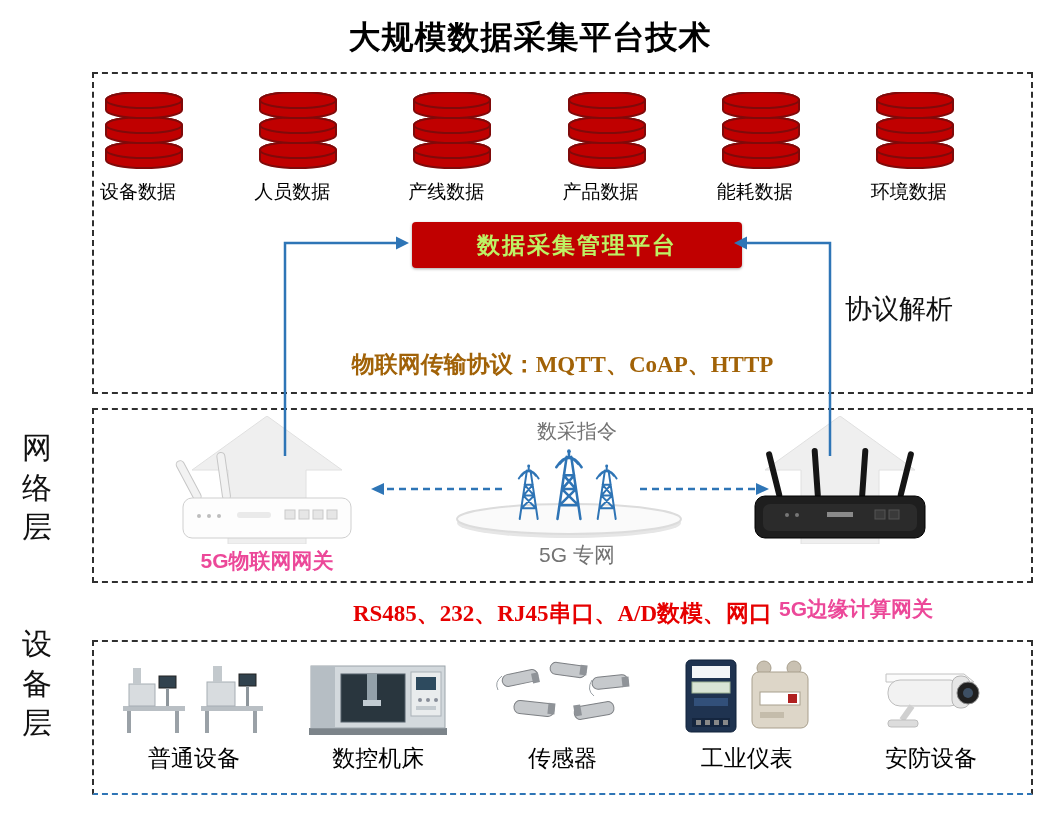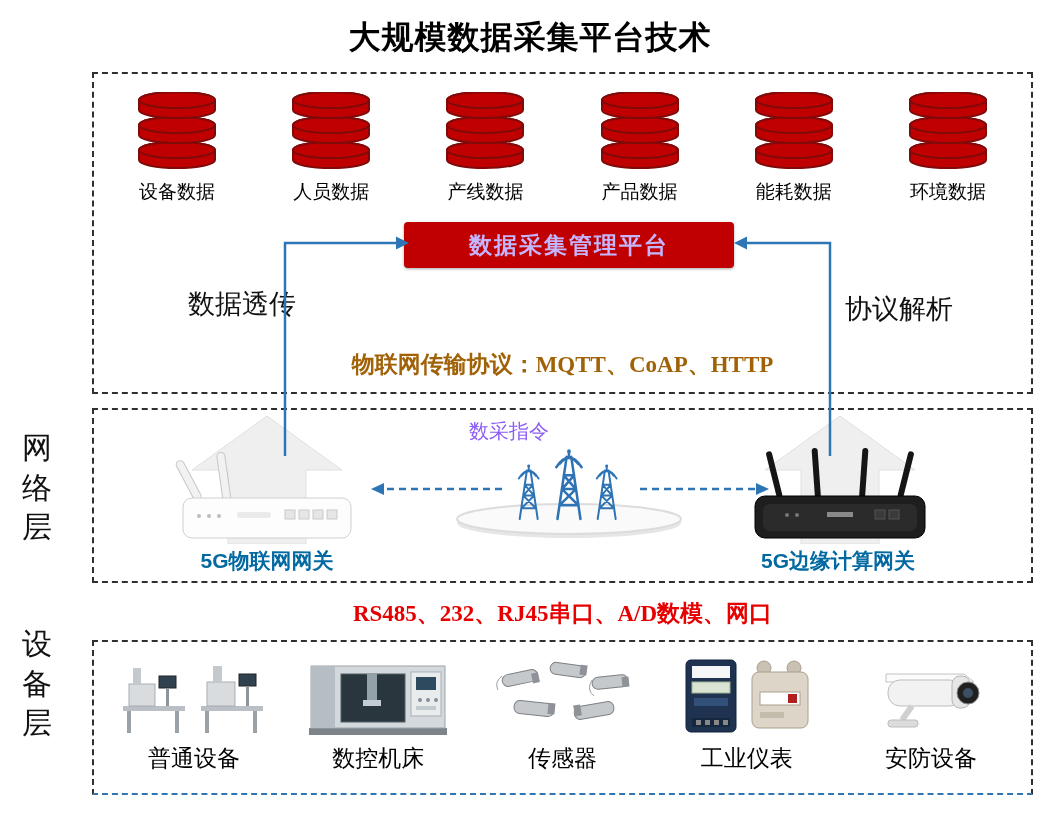--- a/index.html
+++ b/index.html
@@ -16,39 +16,39 @@
   #vlabel-device{top:624px;}
 
   .layer{position:absolute;left:92px;width:941px;border:2px dashed #2f2f2f;
          box-sizing:border-box;background:#fff;}
   #platform-layer{top:72px;height:322px;}
   #network-layer{top:408px;height:175px;}
   #device-layer{top:640px;height:155px;border-bottom-color:#2e75b6;}
 
   
   .db-row{position:absolute;top:18px;left:6px;right:6px;display:flex;}
-  .db-item{flex:1;display:flex;flex-direction:column;align-items:center;}
+  .db-item{flex:1;display:flex;flex-direction:column;}
   .db-label{margin-top:9px;font-size:19px;}
-  .mgmt-box{position:absolute;top:148px;left:310px;width:330px;height:46px;
-            background:#C00000;border-radius:4px;color:#c4b5fd;font-size:23px;font-weight:bold;
+  .mgmt-box{position:absolute;top:148px;left:318px;width:330px;height:46px;
+            background:#C00000;border-radius:4px;color:#bef264;font-size:23px;font-weight:bold;
             text-align:center;line-height:46px;letter-spacing:2px;box-shadow:0 1px 3px rgba(0,0,0,.35);}
   .flow-text{position:absolute;font-size:27px;color:#111;text-align:center;width:200px;}
   #flow-left{top:212px;left:48px;}
   #flow-right{top:217px;left:705px;}
   #protocol-note{position:absolute;bottom:12px;left:0;width:100%;text-align:center;
                  color:#a16207;font-weight:bold;font-size:23px;
                  font-family:"Liberation Serif","DejaVu Serif",serif;}
 
   
   .net-item{position:absolute;}
   .gw-label{position:absolute;top:137px;width:220px;font-size:21px;font-weight:bold;
-            color:#0369a1;text-align:center;}
+            color:#ec4899;text-align:center;}
   #gw-label-left{left:63px;}
-  #gw-label-right{left:634px;}
-  .center-label{position:absolute;width:200px;left:375px;font-size:20px;color:#8b5cf6;}
+  #gw-label-right{left:652px;margin-top:48px;}
+  .center-label{position:absolute;width:200px;left:383px;font-size:20px;color:#737373;text-align:center;}
   #cmd-label{top:8px;}
   #net-name{top:131px;font-size:21px;}
 
   
   #interface-note{position:absolute;top:598px;left:92px;width:941px;text-align:center;
                   color:#e60000;font-weight:bold;font-size:23px;
                   font-family:Liberation Serif, serif;}
 
   
   .device-row{position:absolute;top:12px;left:8px;right:8px;display:flex;}
@@ -144,21 +144,20 @@
               <ellipse cx="44" cy="33" rx="38" ry="8"></ellipse>
             <path d="M6,8 a38,8 0 0 1 76,0 v10 a38,8 0 0 1 -76,0 z"></path>
               <ellipse cx="44" cy="8" rx="38" ry="8"></ellipse>
           </g>
         </svg>
         <div class="db-label">环境数据</div>
       </div>
     </div>
 
     <div class="mgmt-box">数据采集管理平台</div>
-    <div class="flow-text" id="flow-left">数据透传</div>
     <div class="flow-text" id="flow-right">协议解析</div>
     <div id="protocol-note">物联网传输协议：MQTT、CoAP、HTTP</div>
   </div>
 
   <div class="layer" id="network-layer">
 
     <svg class="net-item" style="left:98px;top:6px;" width="150" height="128" viewBox="0 0 150 128">
       <polygon points="75,0 150,54 114,54 114,128 36,128 36,54 0,54" fill="#EFEFEF" stroke="#E0E0E0"></polygon>
     </svg>
     <svg class="net-item" style="left:671px;top:6px;" width="150" height="128" viewBox="0 0 150 128">
@@ -202,20 +201,21 @@
         </g>
       </defs>
       <ellipse cx="130" cy="87" rx="112" ry="15" fill="#E6E6E6"></ellipse>
       <ellipse cx="130" cy="83" rx="112" ry="15" fill="#FAFAFA" stroke="#DCDCDC" stroke-width="2"></ellipse>
       <use href="#tw" transform="translate(78,29) scale(0.9)"></use>
       <use href="#tw" transform="translate(115,14) scale(1.15)"></use>
       <use href="#tw" transform="translate(156,29) scale(0.9)"></use>
     </svg>
 
     <div class="center-label" id="cmd-label">数采指令</div>
+    <div class="center-label" id="net-name">5G 专网</div>
     <div class="gw-label" id="gw-label-left">5G物联网网关</div>
     <div class="gw-label" id="gw-label-right">5G边缘计算网关</div>
   </div>
 
   <div id="interface-note">RS485、232、RJ45串口、A/D数模、网口</div>
 
   <div class="layer" id="device-layer">
     <div class="device-row">
 
       <div class="device-item">

